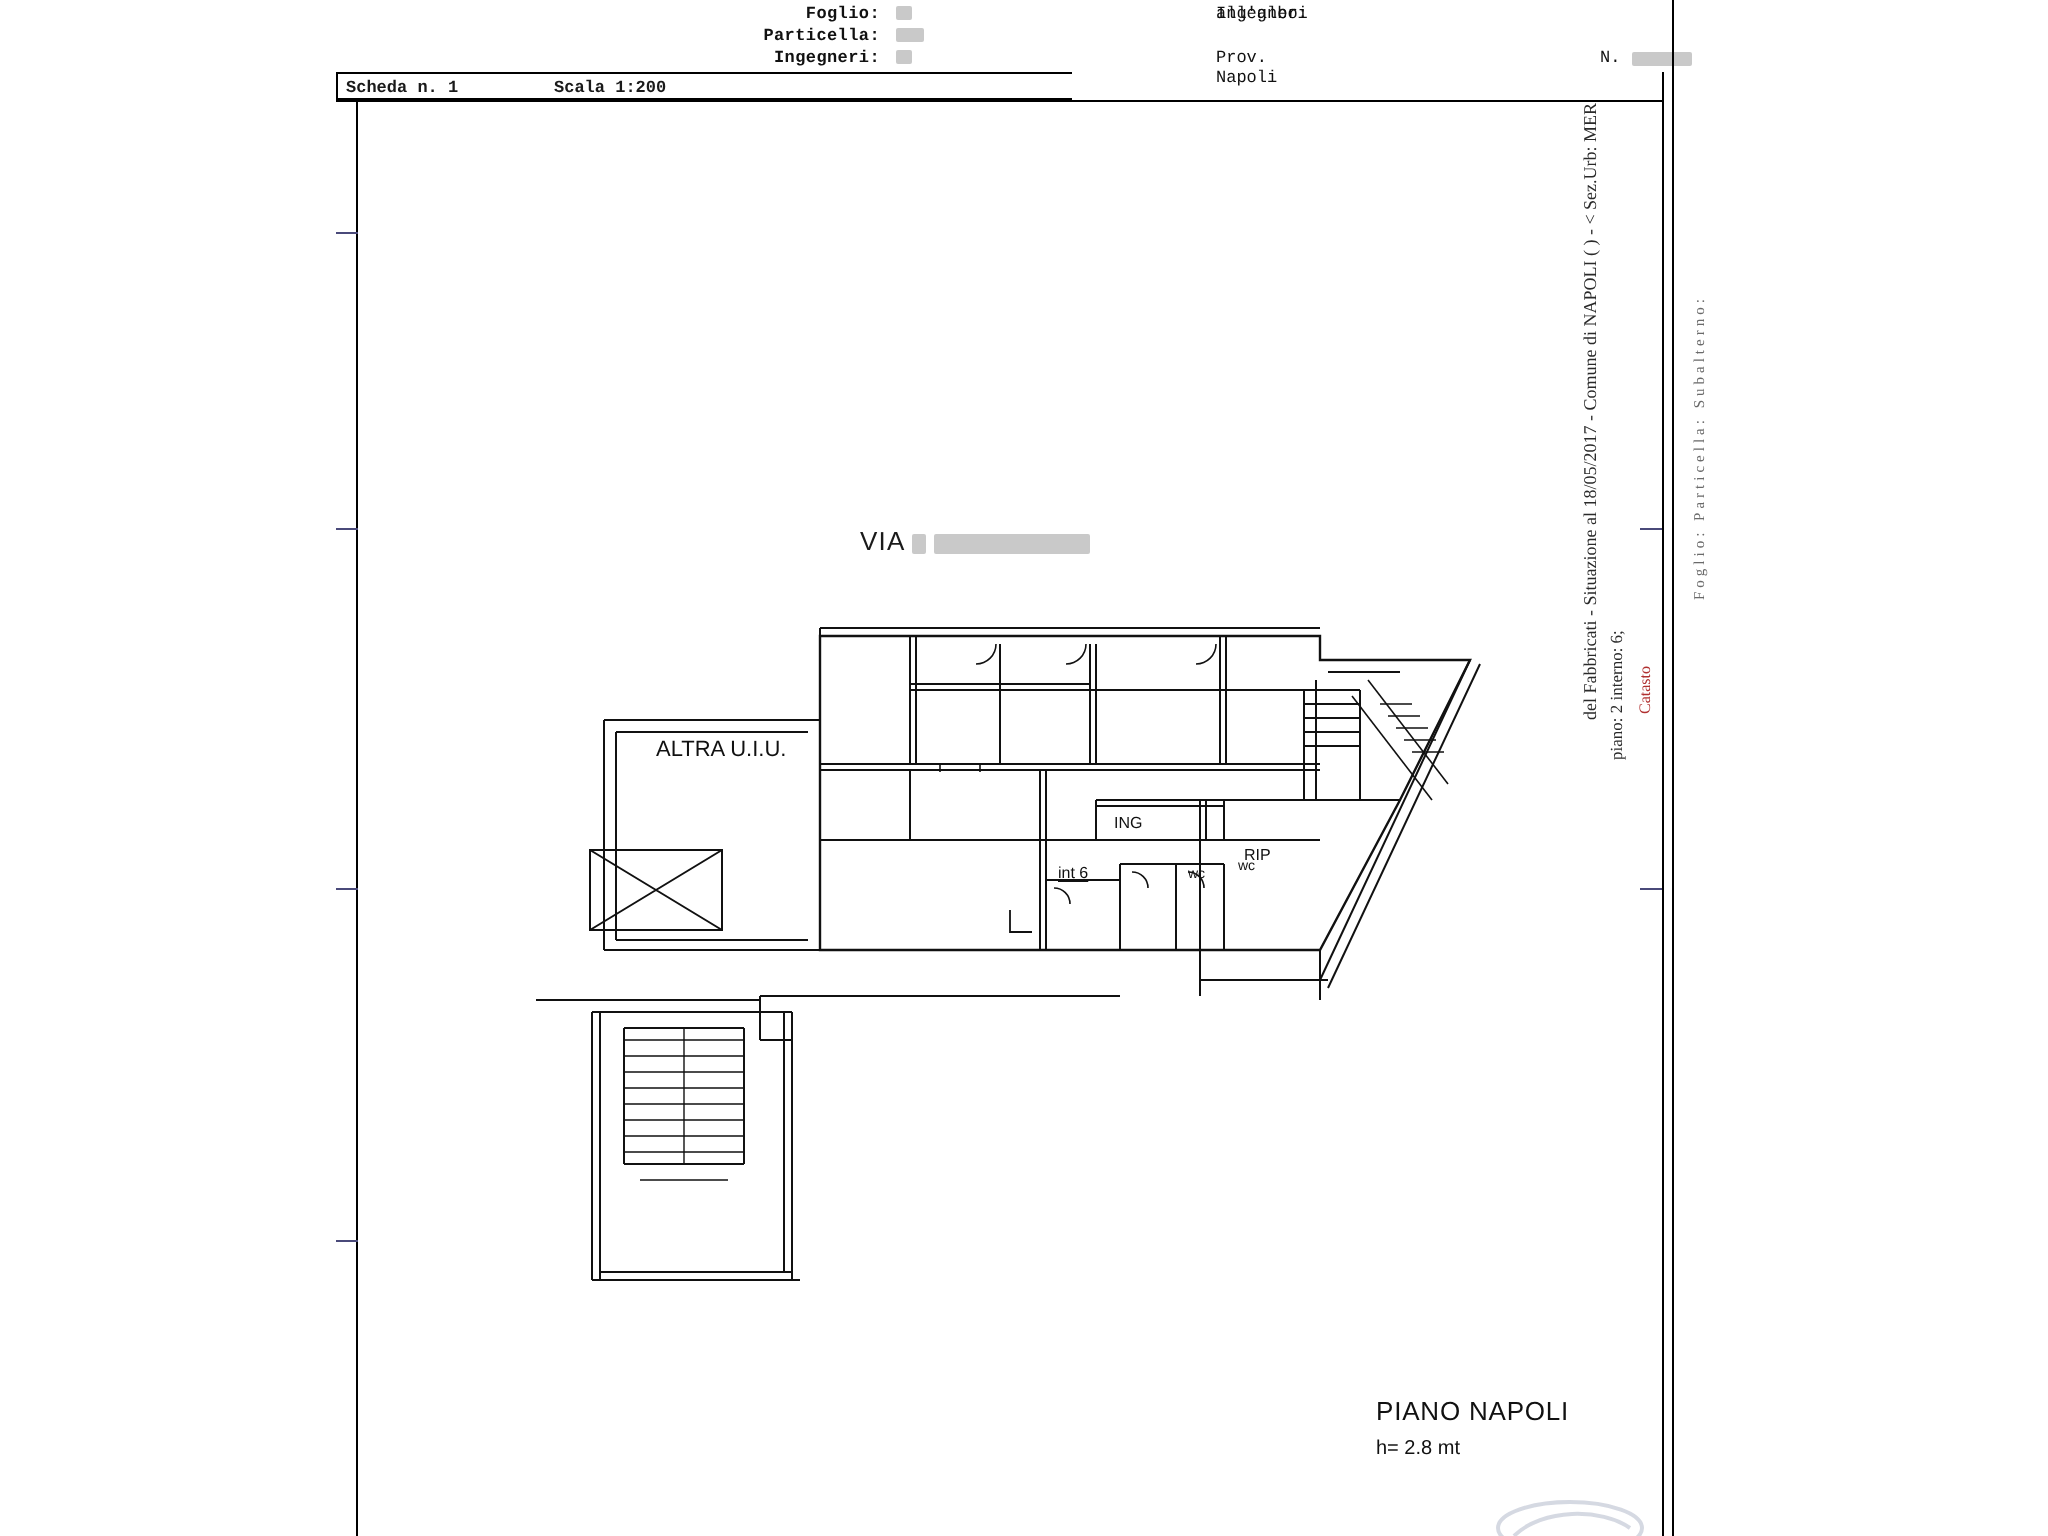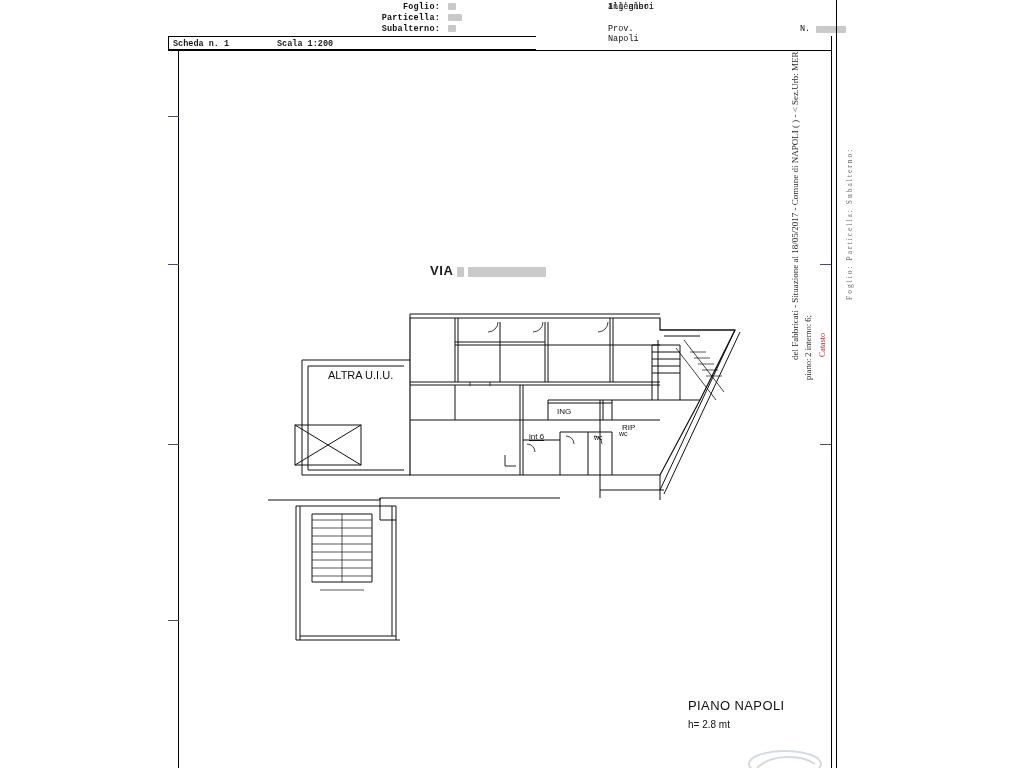--- a/index.html
+++ b/index.html
@@ -174,21 +174,20 @@
 
   
   .via-label {
     position: absolute;
     left: 430px;
     top: 263px;
     font-family: "Liberation Sans", sans-serif;
     font-size: 13px;
     letter-spacing: 0.6px;
     color: #1a1a1a;
-    font-weight: bold;
   }
   .via-label .redact { height: 10px; }
   .via-label .rw1 { width: 7px; }
   .via-label .rw2 { width: 78px; }
 
   
   .plan {
     position: absolute;
     left: 0; top: 0;
     width: 1024px; height: 768px;
@@ -243,21 +242,21 @@
 
 <div class="page">
 
   <div class="hdr">
     <div class="lbl" style="left:212px; top:2px; width:60px;">Foglio:</div>
     <div class="val" style="left:280px; top:2px;"><span class="redact w8">&nbsp;</span></div>
 
     <div class="lbl" style="left:194px; top:13px; width:78px;">Particella:</div>
     <div class="val" style="left:280px; top:13px;"><span class="redact w14">&nbsp;</span></div>
 
-    <div class="lbl" style="left:188px; top:24px; width:84px;">Subalterno:</div>
+    <div class="lbl" style="left:188px; top:24px; width:84px;">Ingegneri:</div>
     <div class="val" style="left:280px; top:24px;"><span class="redact w8">&nbsp;</span></div>
 
     <div class="hdr-right">
       <div style="position:absolute; left:0; top:-8px;">Iscritto all'albo:</div>
       <div style="position:absolute; left:0; top:2px;text-align:right;">Ingegneri</div>
       <div style="position:absolute; left:0; top:24px;">Prov. Napoli</div>
       <div style="position:absolute; left:192px; top:24px;">N.</div>
       <div style="position:absolute; left:208px; top:25px;"><span class="redact w30">&nbsp;</span></div>
     </div>
   </div>

